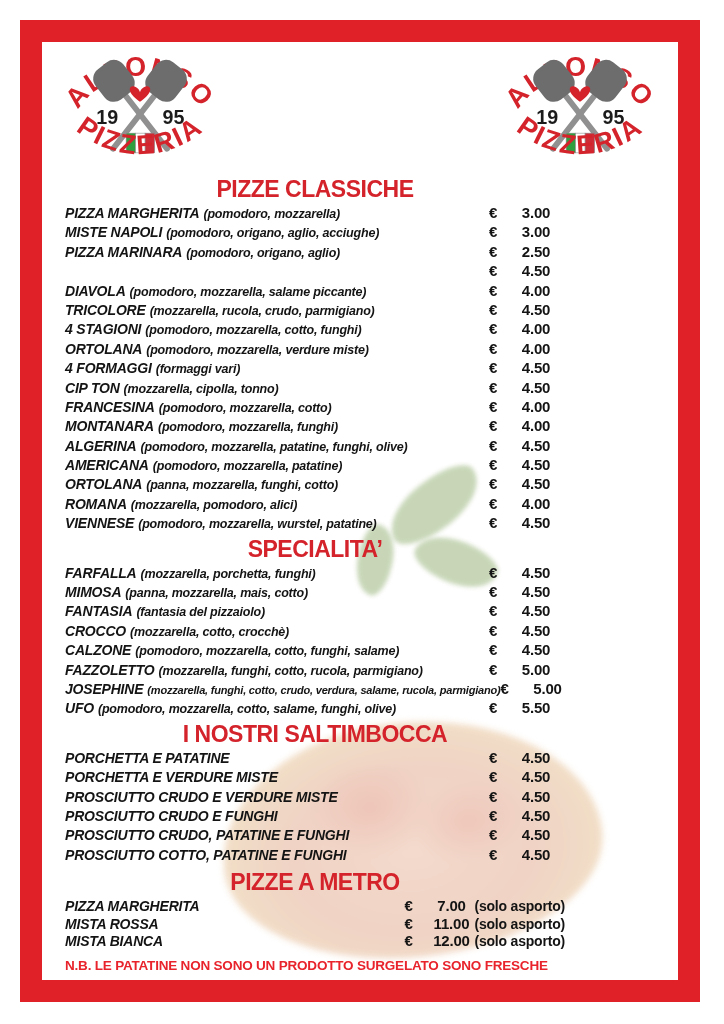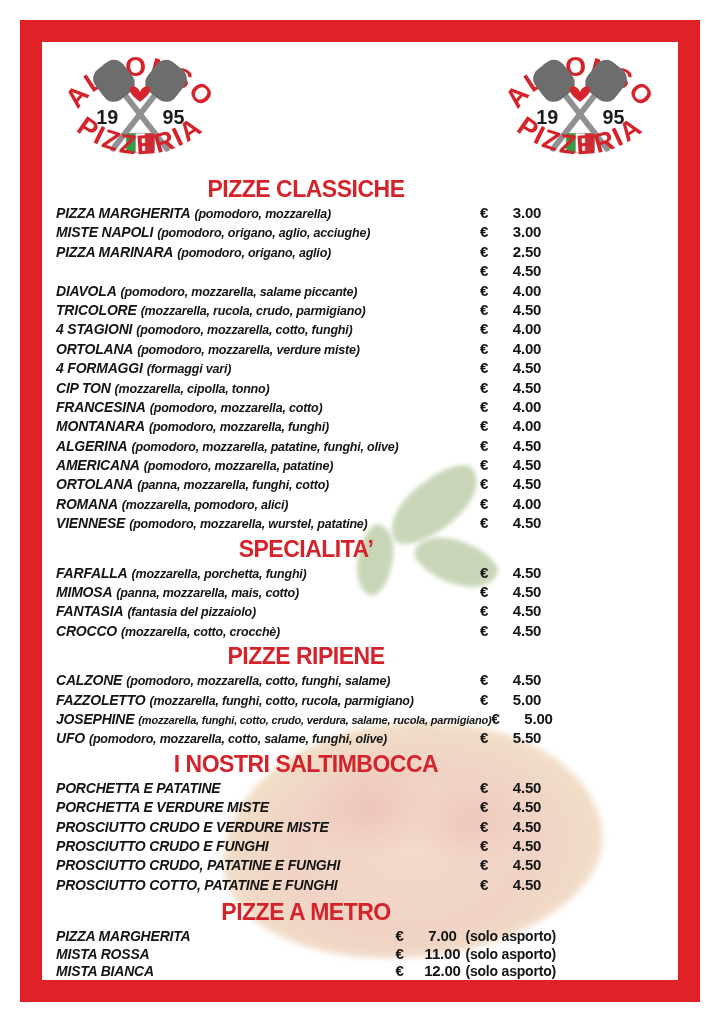--- a/index.html
+++ b/index.html
@@ -31,21 +31,21 @@
   .leaf3{left:298px;top:500px;width:70px;height:36px;transform:rotate(-72deg);}
 
   
   .content{position:relative;z-index:1;height:100%;}
   .logo-row{display:flex;justify-content:space-between;padding:8px 14px 0 14px;}
   .logo{width:168px;height:124px;}
   .logo-arc-text{font-weight:700;font-size:37px;fill:#d4232b;letter-spacing:3px;}
   .logo-year{font-weight:700;font-size:27px;fill:#1b1b1b;}
 
   
-  .menu{padding-left:14px;width:524px;}
+  .menu{padding-left:23px;width:524px;}
   .section-title{font-size:23px;line-height:26px;font-weight:700;color:#d4232b;
                  text-align:center;margin:2px 0 2px;letter-spacing:-0.5px;width:500px;}
   .section-items{width:500px;}
   .menu-item{display:flex;align-items:baseline;height:19.4px;white-space:nowrap;}
   .compact .menu-item{height:17.6px;}
   .item-label{color:#141414;font-style:italic;}
   .item-name{font-weight:700;font-size:14px;letter-spacing:-0.2px;}
   .item-desc{font-weight:700;font-size:12.5px;letter-spacing:-0.2px;margin-left:4px;}
   .item-desc.small{font-size:11px;}
   .item-price{display:flex;flex:0 0 76px;margin-left:auto;align-items:baseline;
@@ -365,21 +365,20 @@
     <div class="item-price">
       <span class="currency">€</span>
       <span class="amount">4.50</span>
 
     </div>
   </div>
 </div>
   </section>
 
   <section class="menu-section">
-    <h2 class="section-title">PIZZE RIPIENE</h2>
     <div class="section-items">
   <div class="menu-item">
     <div class="item-label">
       <span class="item-name">CALZONE</span><span class="item-desc">(pomodoro, mozzarella, cotto, funghi, salame)</span>
     </div>
     <div class="item-price">
       <span class="currency">€</span>
       <span class="amount">4.50</span>
 
     </div>

